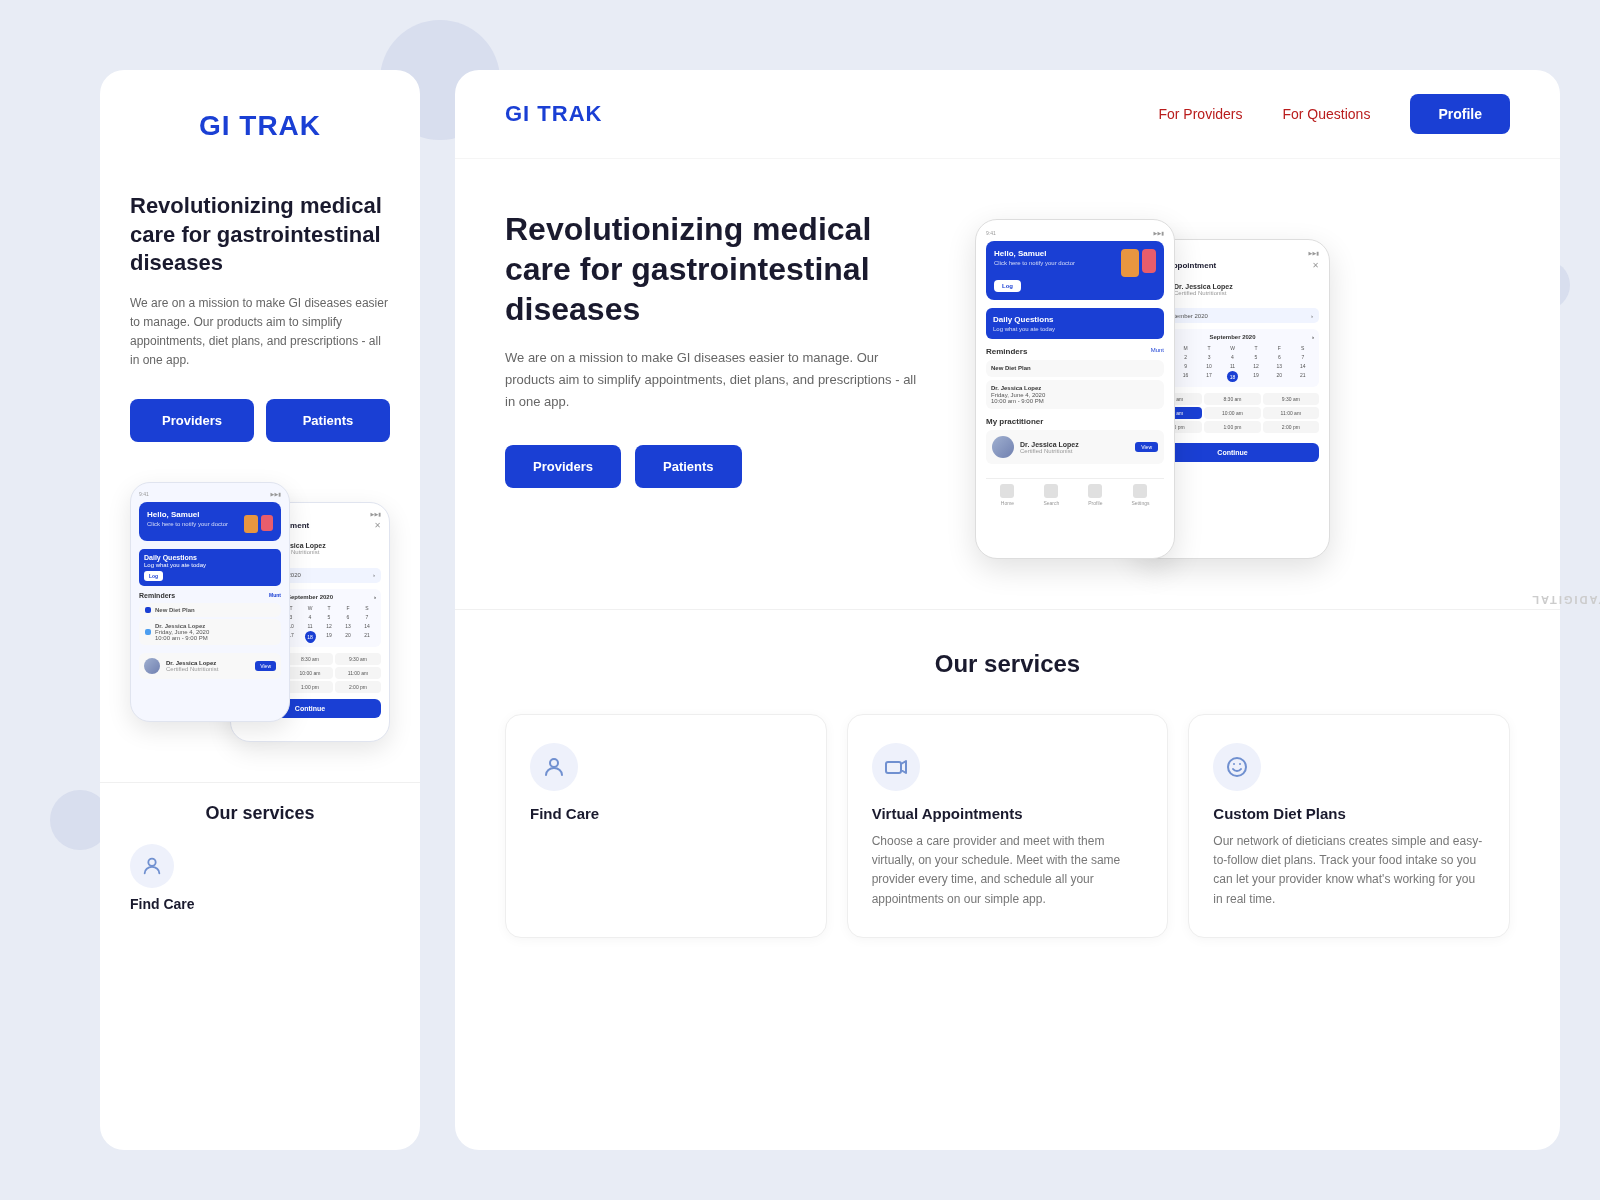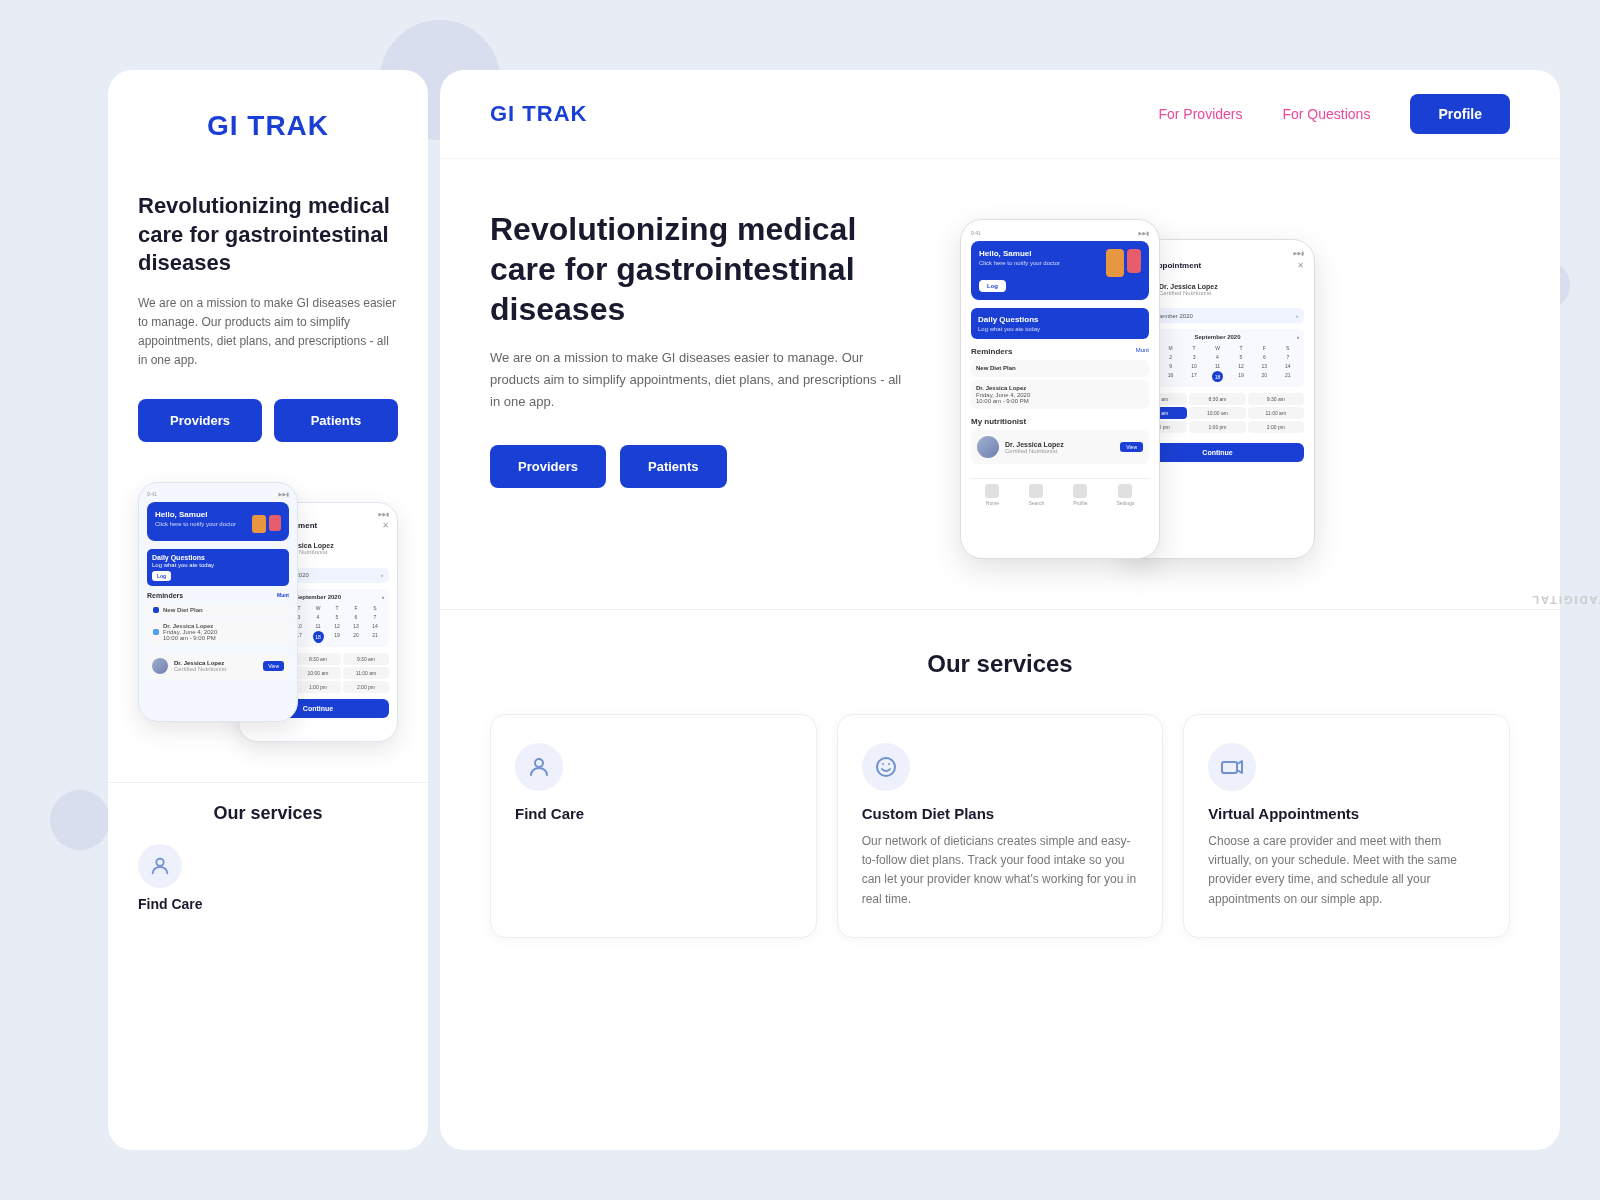--- a/index.html
+++ b/index.html
@@ -18,23 +18,23 @@
       border-radius: 50%;
       background: #d0d8ef;
       opacity: 0.5;
     }
 
     
     .panels-container {
       display: flex;
       position: absolute;
       top: 70px;
-      left: 108px;
+      left: 100px;
       right: 40px;
-      gap: 12px;
+      gap: 35px;
     }
 
     
     .left-panel {
       background: white;
       border-radius: 24px;
       width: 320px;
       min-height: 1080px;
       flex-shrink: 0;
       padding: 0;
@@ -187,21 +187,21 @@
     }
 
     .nav-links {
       display: flex;
       align-items: center;
       gap: 40px;
     }
 
     .nav-link {
       font-size: 14px;
-      color: #ec4899;
+      color: #b91c1c;
       text-decoration: none;
       font-weight: 500;
       cursor: pointer;
     }
 
     .btn-download {
       background: #1a3fd4;
       color: white;
       border: none;
       border-radius: 8px;
@@ -861,21 +861,21 @@
               </div>
               <div style="background:#f8f8f8;border-radius:6px;padding:5px;font-size:6px;color:#555;margin-bottom:3px;">
                 <div style="font-weight:700;color:#333;margin-bottom:1px;">New Diet Plan</div>
               </div>
               <div style="background:#f8f8f8;border-radius:6px;padding:5px;font-size:6px;color:#555;">
                 <div style="font-weight:700;color:#333;margin-bottom:1px;">Dr. Jessica Lopez</div>
                 <div>Friday, June 4, 2020</div>
                 <div>10:00 am - 9:00 PM</div>
               </div>
             </div>
-            <div style="font-size:8px;font-weight:700;color:#333;margin-bottom:4px;">My nutritionist</div>
+            <div style="font-size:8px;font-weight:700;color:#333;margin-bottom:4px;">My practitioner</div>
             <div style="background:#f8f8f8;border-radius:6px;padding:6px;display:flex;align-items:center;gap:6px;margin-bottom:8px;">
               <div style="width:22px;height:22px;border-radius:50%;background:linear-gradient(135deg,#a0b0d0,#7080b0);flex-shrink:0;"></div>
               <div style="flex:1;">
                 <div style="font-size:7px;font-weight:700;color:#333;">Dr. Jessica Lopez</div>
                 <div style="font-size:6px;color:#999;">Certified Nutritionist</div>
               </div>
               <div style="background:#1a3fd4;color:white;border-radius:3px;padding:2px 6px;font-size:5px;">View</div>
             </div>
             <div class="ph-bottom-nav">
               <div class="nav-icon-item">
@@ -986,40 +986,40 @@
               <circle cx="12" cy="8" r="4"></circle>
                 <path d="M4 20c0-4 3.6-7 8-7s8 3 8 7"></path>
             </svg>
           </div>
           <div class="service-card-title">Find Care</div>
         </div>
 
         <div class="service-card">
           <div class="service-icon">
             <svg width="24" height="24" viewBox="0 0 24 24" fill="none" stroke="#7090d0" stroke-width="2" stroke-linecap="round" stroke-linejoin="round">
+              <rect x="2" y="7" width="15" height="11" rx="2"></rect>
+                <polygon points="17 9 22 6 22 18 17 15"></polygon>
+            </svg>
+          </div>
+          <div class="service-card-title">Virtual Appointments</div>
+          <p class="service-card-desc">Choose a care provider and meet with them virtually, on your schedule. Meet with the same provider every time, and schedule all your appointments on our simple app.</p>
+        </div>
+
+        <div class="service-card">
+          <div class="service-icon">
+            <svg width="24" height="24" viewBox="0 0 24 24" fill="none" stroke="#7090d0" stroke-width="2" stroke-linecap="round" stroke-linejoin="round">
               <circle cx="12" cy="12" r="9"></circle>
                 <path d="M8 14s1.5 2 4 2 4-2 4-2"></path>
                 <line x1="9" y1="9" x2="9.01" y2="9"></line>
                 <line x1="15" y1="9" x2="15.01" y2="9"></line>
             </svg>
           </div>
           <div class="service-card-title">Custom Diet Plans</div>
           <p class="service-card-desc">Our network of dieticians creates simple and easy-to-follow diet plans. Track your food intake so you can let your provider know what's working for you in real time.</p>
         </div>
 
-        <div class="service-card">
-          <div class="service-icon">
-            <svg width="24" height="24" viewBox="0 0 24 24" fill="none" stroke="#7090d0" stroke-width="2" stroke-linecap="round" stroke-linejoin="round">
-              <rect x="2" y="7" width="15" height="11" rx="2"></rect>
-                <polygon points="17 9 22 6 22 18 17 15"></polygon>
-            </svg>
-          </div>
-          <div class="service-card-title">Virtual Appointments</div>
-          <p class="service-card-desc">Choose a care provider and meet with them virtually, on your schedule. Meet with the same provider every time, and schedule all your appointments on our simple app.</p>
-        </div>
-
       </div>
     </div>
 
   </div>
 </div>
 
 <div class="watermark">@NEYADIGITAL</div>
 
 </body></html>

